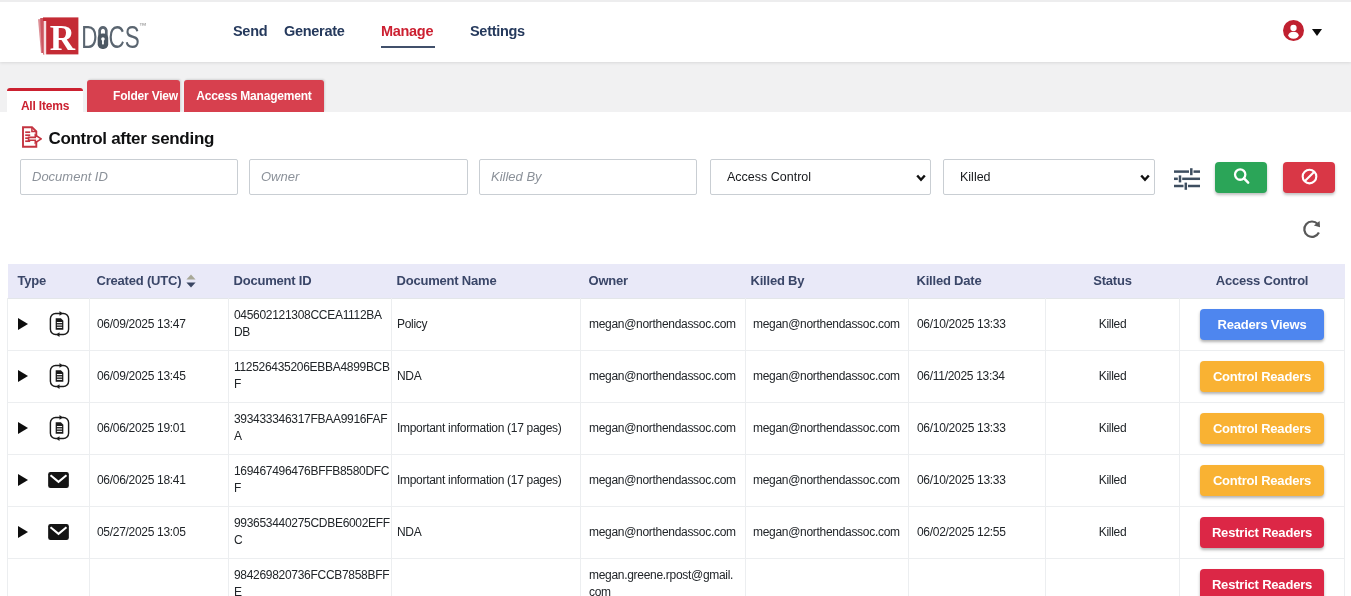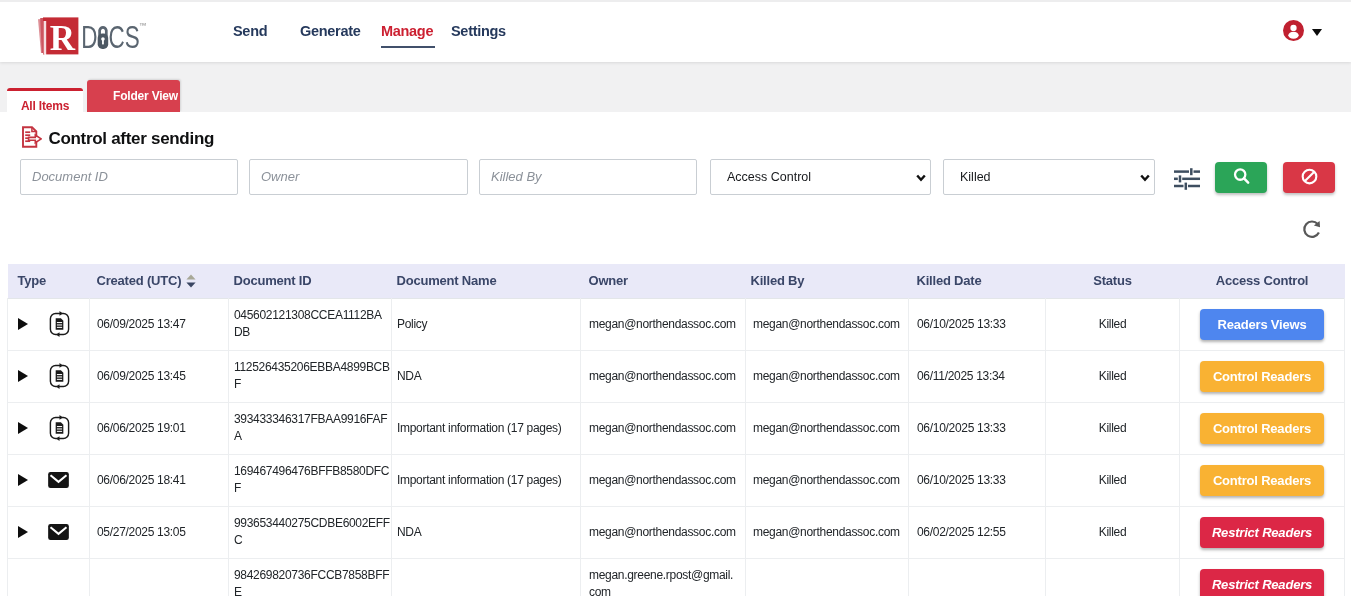--- a/index.html
+++ b/index.html
@@ -3,24 +3,24 @@
 <meta charset="utf-8">
 <style>
 * { margin:0; padding:0; box-sizing:border-box; }
 html,body { width:1351px; height:596px; overflow:hidden; background:#fff;
   font-family:"Liberation Sans", sans-serif; }
 .header { position:absolute; left:0; top:0; width:1351px; height:62px; background:#fff;
   border-top:2px solid #ededee; box-shadow:0 1px 3px rgba(0,0,0,0.10); z-index:5; }
 .nav a { position:absolute; top:21px; font-size:14.5px; font-weight:700; color:#25395c;
   text-decoration:none; letter-spacing:-0.3px; }
 .nav a.send { left:233px; }
-.nav a.generate { left:300px; }
+.nav a.generate { left:284px; }
 .nav a.manage { left:381px; color:#cc2031; }
 .nav a.manage::after { content:""; position:absolute; left:0px; right:-2px; top:23px; height:2px; background:#41506b; }
-.nav a.settings { left:451px; }
+.nav a.settings { left:470px; }
 .usericon { position:absolute; left:1283px; top:18px; width:21px; height:21px; }
 .caret { position:absolute; left:1312px; top:27px; width:0; height:0;
   border-left:5.5px solid transparent; border-right:5.5px solid transparent; border-top:7px solid #0c0c0c; }
 .graybar { position:absolute; left:0; top:62px; width:1351px; height:50px; background:#f1f1f2; }
 .tab { position:absolute; top:18px; height:32px; line-height:32px; text-align:center;
   font-size:12px; font-weight:700; letter-spacing:-0.2px; border-radius:3px 3px 0 0;
   background:#d7404e; color:#fff; box-shadow:1px -1px 2px rgba(0,0,0,0.12); }
 .tab.active { background:#fff; color:#cb2130; border-top:3px solid #cb2130; height:37px;
   line-height:30px; box-shadow:none; z-index:2;margin-top:8px; }
 .tab.t1 { left:7px; width:76px; }
@@ -73,21 +73,21 @@
 td.c8 { text-align:center; }
 td.c9 { text-align:center; }
 .typecell { display:flex; align-items:center; padding-left:10px; }
 .tri { width:0; height:0; border-left:10px solid #0d0d0d; border-top:6px solid transparent;
   border-bottom:6px solid transparent; margin-right:20px; flex:none; }
 .abtn { display:inline-block; width:124px; height:31px; line-height:31px; border-radius:4px;
   color:#fff; font-size:13px; font-weight:700; letter-spacing:-0.2px; text-align:center;
   box-shadow:0 2px 3px rgba(0,0,0,0.3); }
 .abtn.blue { background:#4e86ef; }
 .abtn.orange { background:#f9b233; }
-.abtn.red { background:#dc2746;font-style:italic; }
+.abtn.red { background:#dc2746; }
 .sorticon { display:inline-block; vertical-align:-3px; margin-left:5px; }
 </style>
 </head>
 <body>
 <div class="header">
   <div style="position:absolute;left:38px;top:10px;">
     <svg width="130" height="48" viewBox="0 0 130 48">
       <g>
         <rect x="1.5" y="7" width="4" height="34" fill="#dd8e95" transform="rotate(-5 3.5 24)"></rect>
         <rect x="3" y="6" width="4.5" height="35" fill="#cd5560" transform="rotate(-2.5 5 24)"></rect>
@@ -116,20 +116,21 @@
   </div>
   <svg class="usericon" viewBox="0 0 24 24">
     <circle cx="12" cy="12" r="12" fill="#c02030"></circle>
     <circle cx="12" cy="9" r="3.6" fill="#fff"></circle>
     <ellipse cx="12" cy="17.4" rx="5.9" ry="4.0" fill="#fff"></ellipse>
   </svg>
   <div class="caret"></div>
 </div>
 <div class="graybar">
   <div class="tab t2">Folder View</div>
+  <div class="tab t3">Access Management</div>
   <div class="tab t1 active">All Items</div>
 </div>
 <div class="content">
   <div class="heading">
     <svg width="22" height="24" viewBox="0 0 22 24">
       <path d="M3 2.2 L12 2.2 L16.3 6.5 L16.3 21.8 L3 21.8 Z" fill="#fff" stroke="#c43440" stroke-width="1.9" stroke-linejoin="miter"></path>
       <path d="M11.9 2.4 L11.9 6.6 L16.1 6.6" fill="none" stroke="#c43440" stroke-width="1.5"></path>
       <g stroke="#c43440" stroke-width="1.7">
         <line x1="5.2" y1="7.2" x2="10.2" y2="7.2"></line>
         <line x1="5.2" y1="10.2" x2="10.2" y2="10.2"></line>

